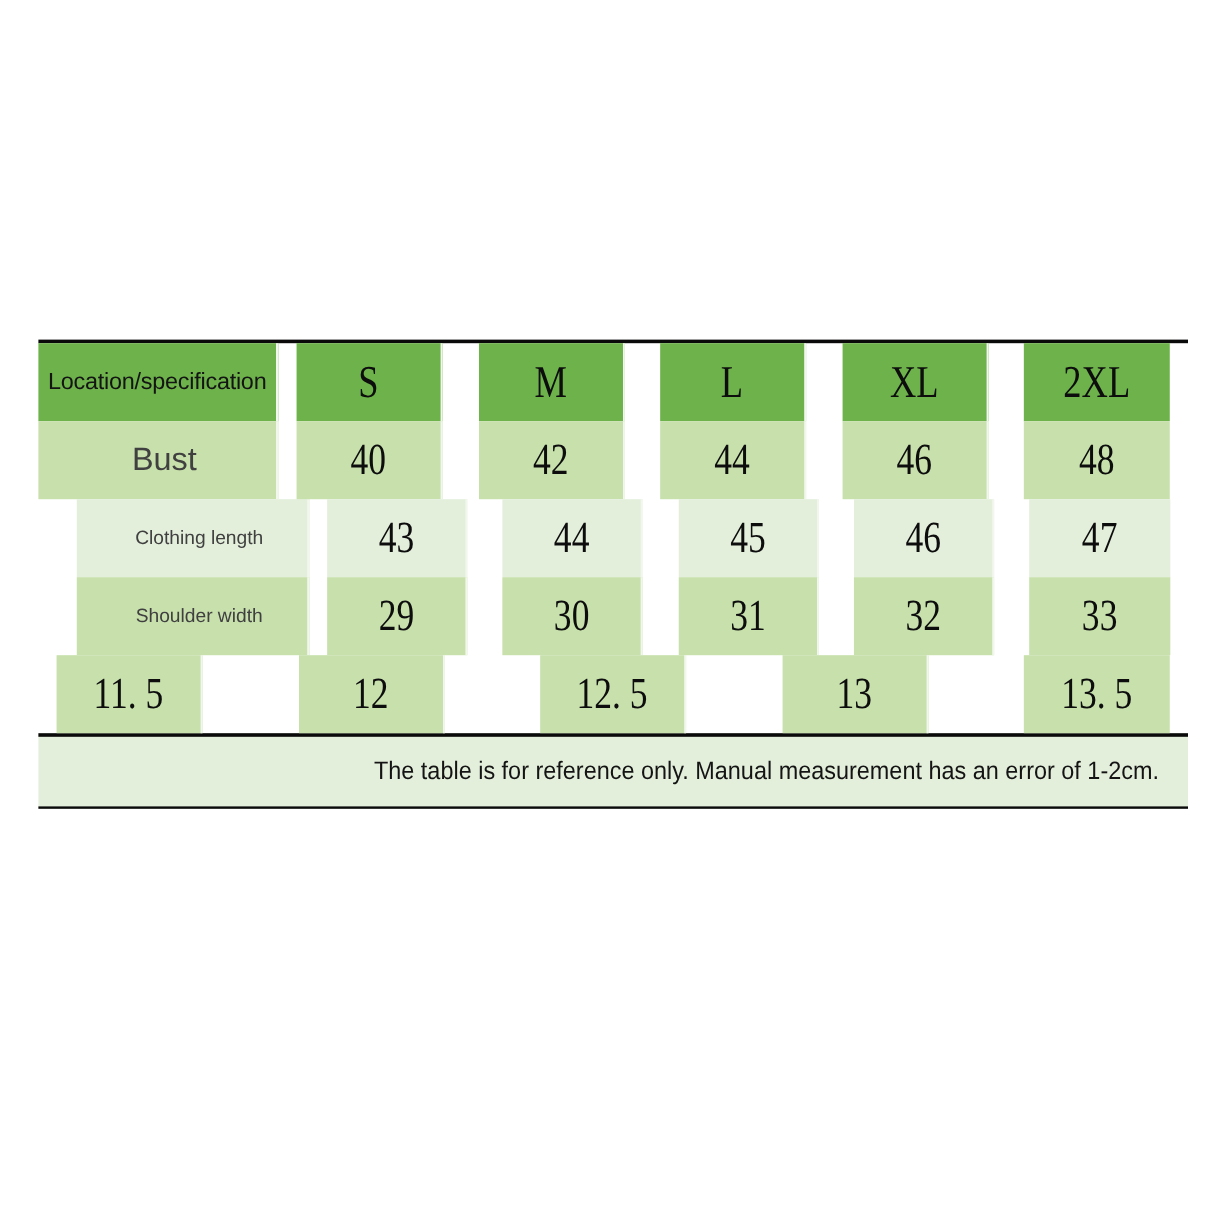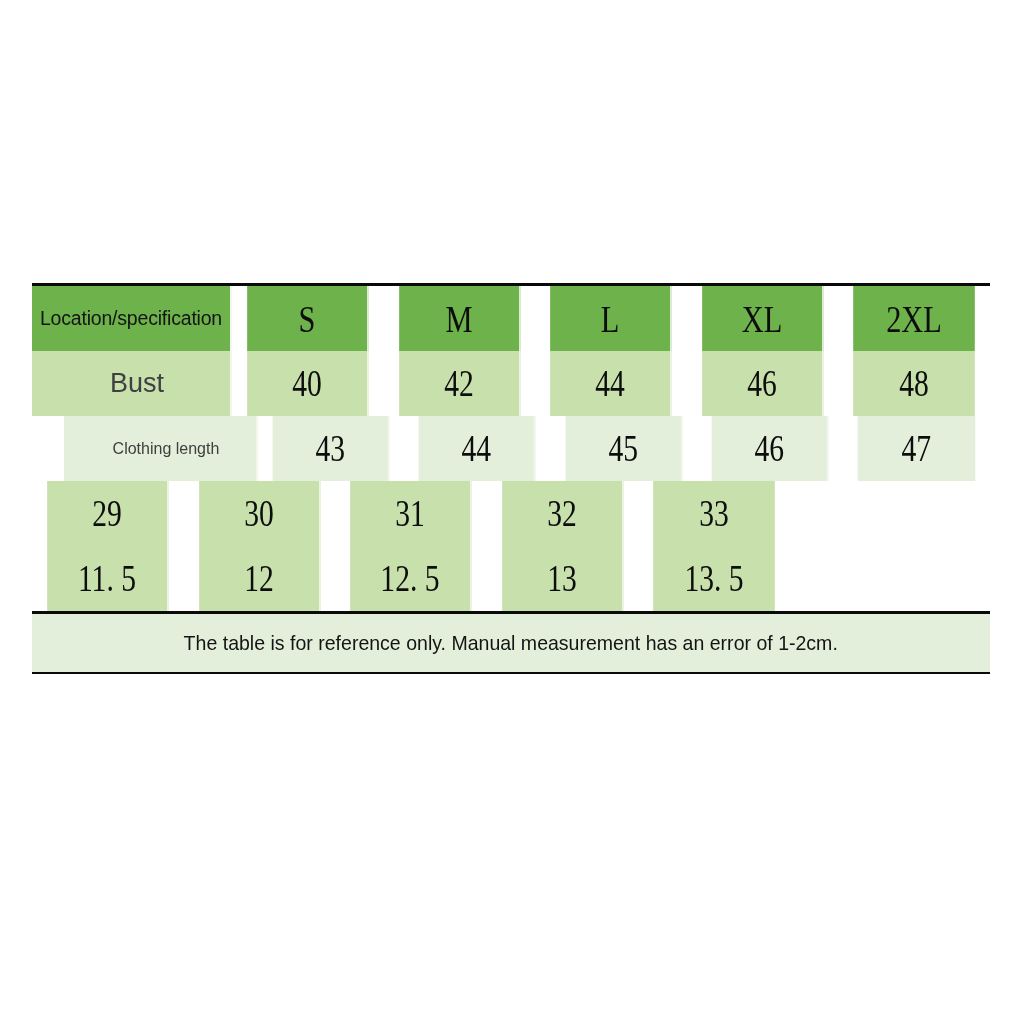--- a/index.html
+++ b/index.html
@@ -23,20 +23,21 @@
     top: 283px;
     width: 958px;
     border-top: 3px solid #0a0a0a;
     box-sizing: border-box;
   }
 
   .trow {
     display: flex;
     width: 958px;
     box-sizing: border-box;
+    justify-content: space-between;
   }
 
   .cell {
     box-sizing: border-box;
     display: flex;
     align-items: center;
     justify-content: center;
     text-align: center;
     color: #111111;
     border-right: 2px solid #f2f7ee;
@@ -88,21 +89,21 @@
   }
 
   
   .row-foot {
     height: 63px;
     border-top: 3px solid #0a0a0a;
     border-bottom: 2px solid #0a0a0a;
     background: #e3efdb;
     display: flex;
     align-items: center;
-    justify-content: center;
+    justify-content: flex-end;
     box-sizing: border-box;
   }
   .foot-text {
     font-size: 21px;
     color: #141414;
     transform: scaleX(0.93);
     white-space: nowrap;
   }
 </style>
 </head>
@@ -131,20 +132,21 @@
   <div class="trow row-body shade-light">
     <div class="cell c-label lbl-small">Clothing length</div>
     <div class="cell c-size">43</div>
     <div class="cell c-size">44</div>
     <div class="cell c-size">45</div>
     <div class="cell c-size">46</div>
     <div class="cell c-size c-last">47</div>
   </div>
 
   <div class="trow row-body shade-dark">
+    <div class="cell c-label lbl-small">Shoulder width</div>
     <div class="cell c-size">29</div>
     <div class="cell c-size">30</div>
     <div class="cell c-size">31</div>
     <div class="cell c-size">32</div>
     <div class="cell c-size c-last">33</div>
   </div>
 
 
   <div class="trow row-body shade-dark">
     <div class="cell c-size">11. 5</div>

